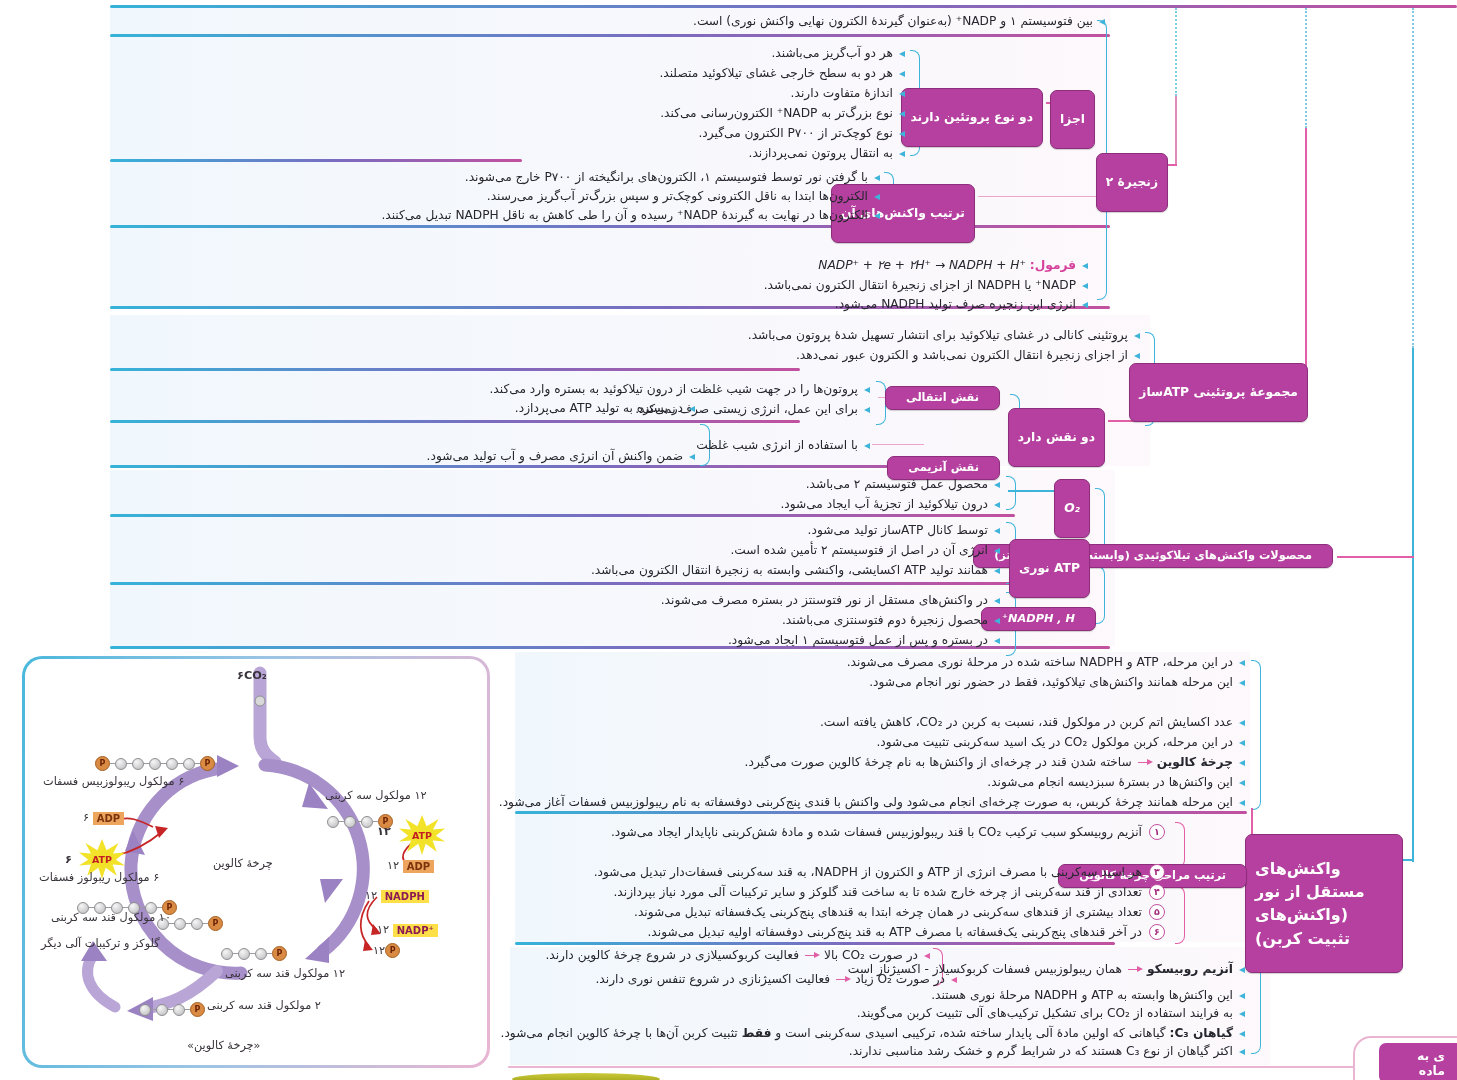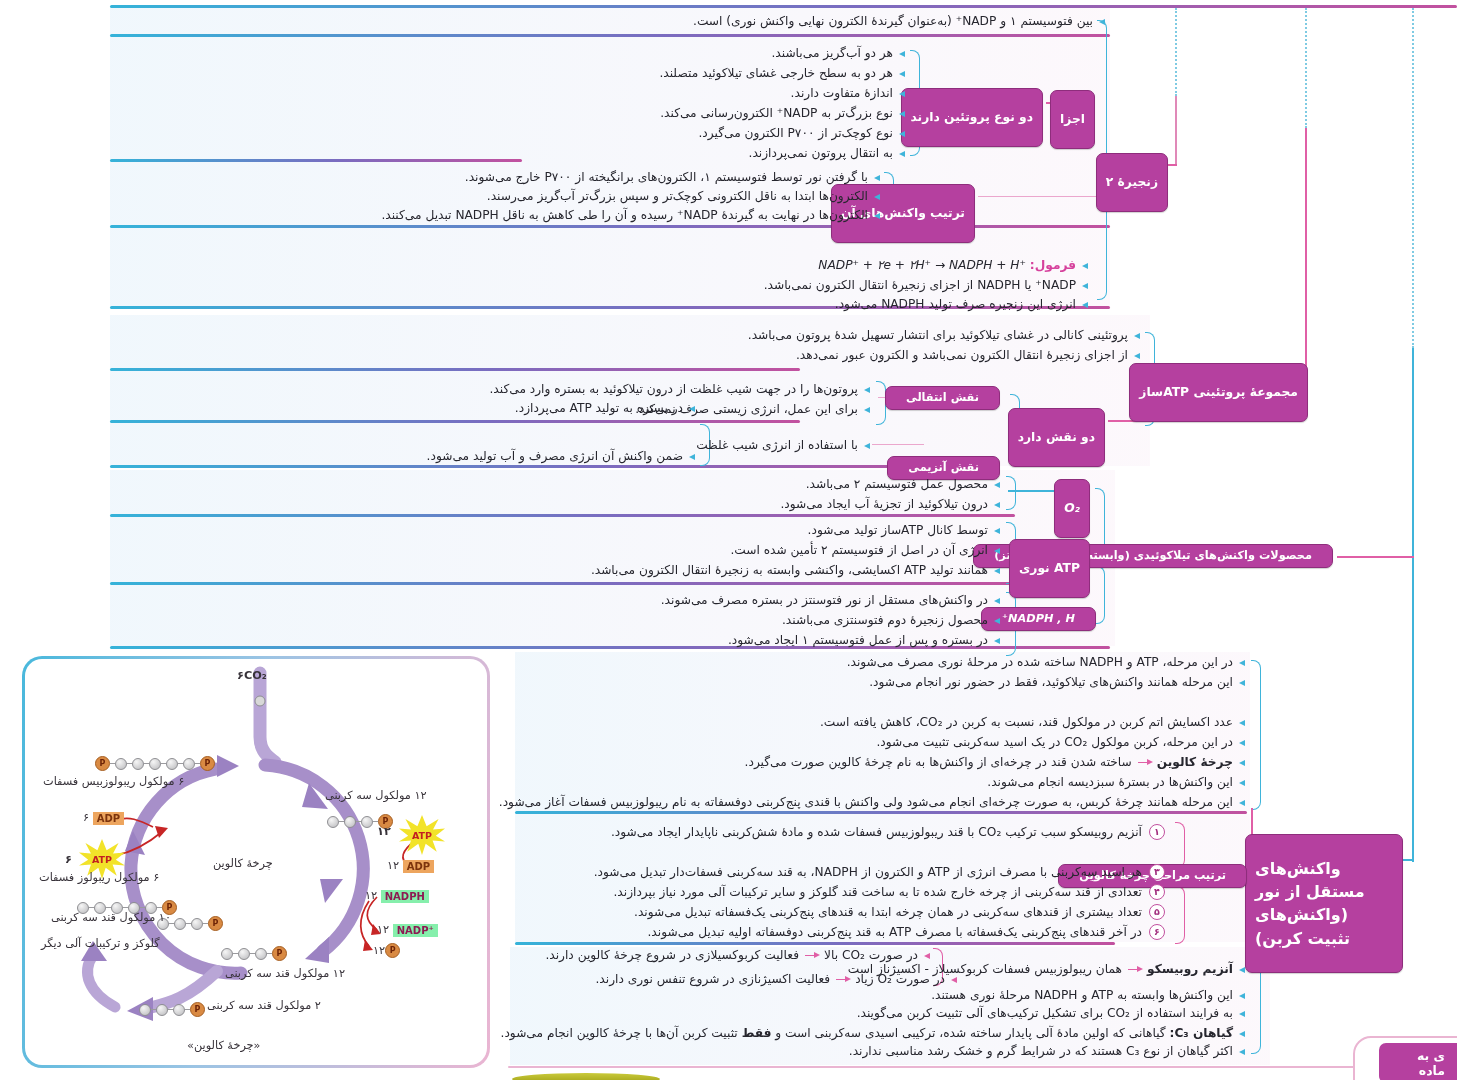--- a/index.html
+++ b/index.html
@@ -49,21 +49,21 @@
   .flab{position:absolute;font-size:11.3px;color:#38333a;white-space:nowrap;direction:rtl;}
   .flab.l{direction:ltr;}
   .chain{position:absolute;white-space:nowrap;direction:ltr;}
   .ball{display:inline-block;width:10px;height:10px;border-radius:50%;
         background:radial-gradient(circle at 35% 30%,#f6f6f6,#b9b9bc);border:.5px solid #8e8e92;vertical-align:middle;}
   .lnk{display:inline-block;width:5px;height:1.5px;background:#9a9a9e;vertical-align:middle;}
   .pball{display:inline-block;width:13px;height:13px;border-radius:50%;background:#d98a43;border:1px solid #a65f22;
         color:#6e2407;font-size:8px;font-weight:700;text-align:center;line-height:13px;vertical-align:middle;font-style:normal;}
   .badge{display:inline-block;padding:1px 4px;font-size:10px;font-weight:700;vertical-align:middle;}
   .badge.adp{background:#eda55e;color:#7c330c;}
-  .badge.nad{background:#86efac;color:#8d1a52;}
+  .badge.nad{background:#fde047;color:#8d1a52;}
   .star{position:absolute;width:46px;height:40px;background:#f2e32a;filter:drop-shadow(0 0 .5px #6b6b00);
       clip-path:polygon(50% 0,60% 28%,86% 10%,74% 36%,100% 34%,80% 52%,100% 66%,73% 64%,82% 92%,58% 72%,50% 100%,42% 72%,18% 92%,26% 64%,0 66%,20% 52%,0 34%,26% 36%,14% 10%,40% 28%);}
   .star span{position:absolute;inset:0;display:flex;align-items:center;justify-content:center;
       font-size:9.5px;font-weight:700;color:#c22020;}
   .figsvg{position:absolute;inset:0;}
   
   .cornerbox{position:absolute;right:-10px;top:1036px;width:110px;height:50px;background:#fff;
       border:2.5px solid #eab5d2;border-radius:18px 0 0 0;}
   .cornernode{position:absolute;right:8px;top:5px;background:#b5409f;color:#fff;font-weight:700;font-size:12.5px;
       padding:5px 12px;border-radius:7px 0 0 7px;direction:rtl;margin-left:24px;}

